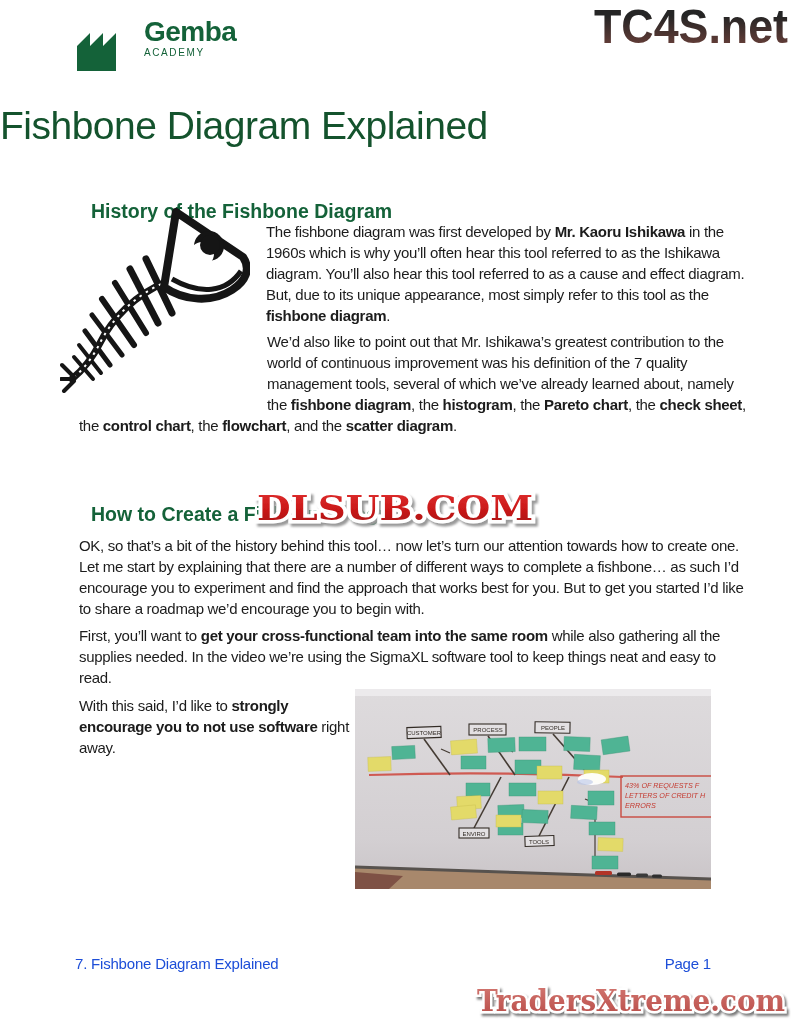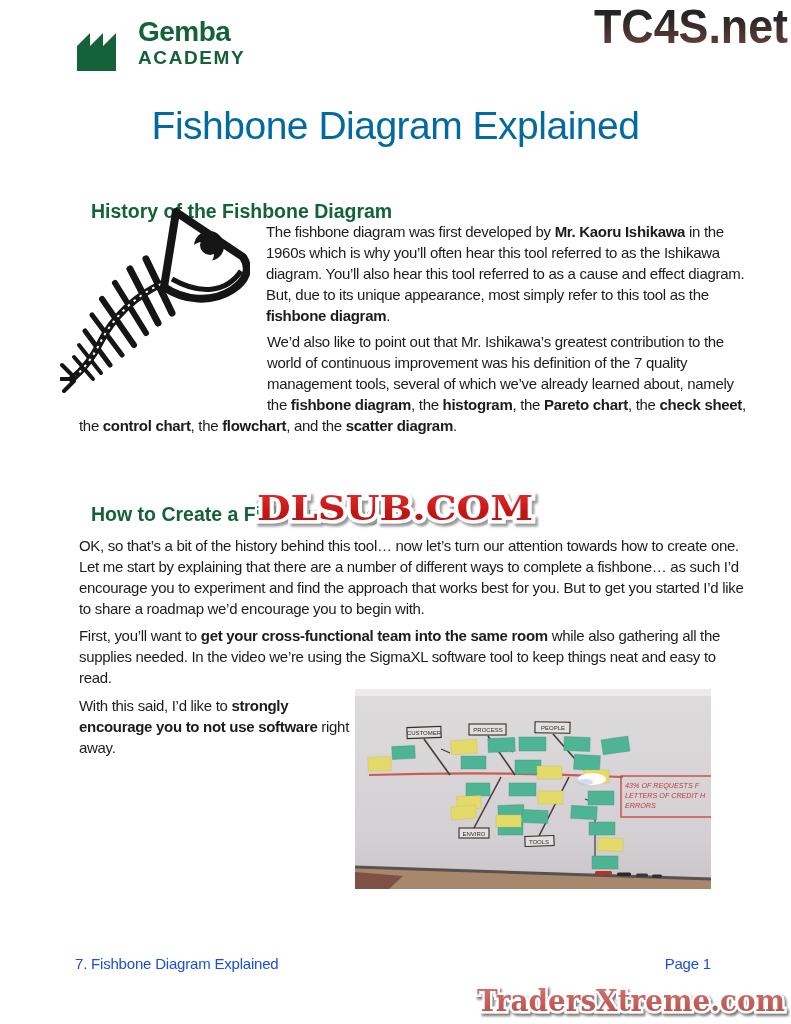--- a/index.html
+++ b/index.html
@@ -1,27 +1,27 @@
 <!DOCTYPE html>
 <html><head>
 <meta charset="utf-8">
 <style>
   html,body{margin:0;padding:0;background:#fff;}
   .page{position:relative;width:791px;height:1024px;background:#ffffff;overflow:hidden;
         font-family:"Liberation Sans",sans-serif;color:#1c1c1c;}
   
   .logo{position:absolute;left:76px;top:18px;display:flex;align-items:flex-start;}
   .logo svg{display:block;margin-top:8px;}
-  .logo-text{margin-left:6px;line-height:1;}
+  .logo-text{margin-left:12px;line-height:1;}
   .logo-brand{font-size:28px;font-weight:bold;color:#146239;letter-spacing:-0.5px;}
-  .logo-sub{font-size:19px;font-weight:bold;color:#146239;letter-spacing:1.6px;margin-top:2px;}
+  .logo-sub{font-size:10px;font-weight:normal;color:#146239;letter-spacing:1.6px;margin-top:2px;}
   .tc4s{position:absolute;right:0;top:0;}
   
-  .title{position:absolute;top:104px;left:0;width:100%;text-align:center;
-         font-size:39px;font-weight:400;color:#0369a1;letter-spacing:-0.5px;margin:0;}
+  .title{position:absolute;top:104px;left:0;width:100%;
+         font-size:39px;font-weight:400;color:#14532d;letter-spacing:-0.5px;margin:0;}
   .h2{position:absolute;left:75px;margin:16px;font-size:19.5px;font-weight:bold;color:#146239;}
   .h2-history{top:184px;}
   .h2-create{top:487px;}
   
   .para{position:absolute;margin:4px;font-size:15px;line-height:21px;letter-spacing:-0.3px;color:#1c1c1c;}
   .para b{font-weight:bold;}
   .p1{left:262px;top:217px;width:479px;}
   .p2{left:75px;top:327px;width:667px;}
   .fish-spacer{float:left;width:188px;height:84px;}
   .p3{left:75px;top:435px;width:667px;}

